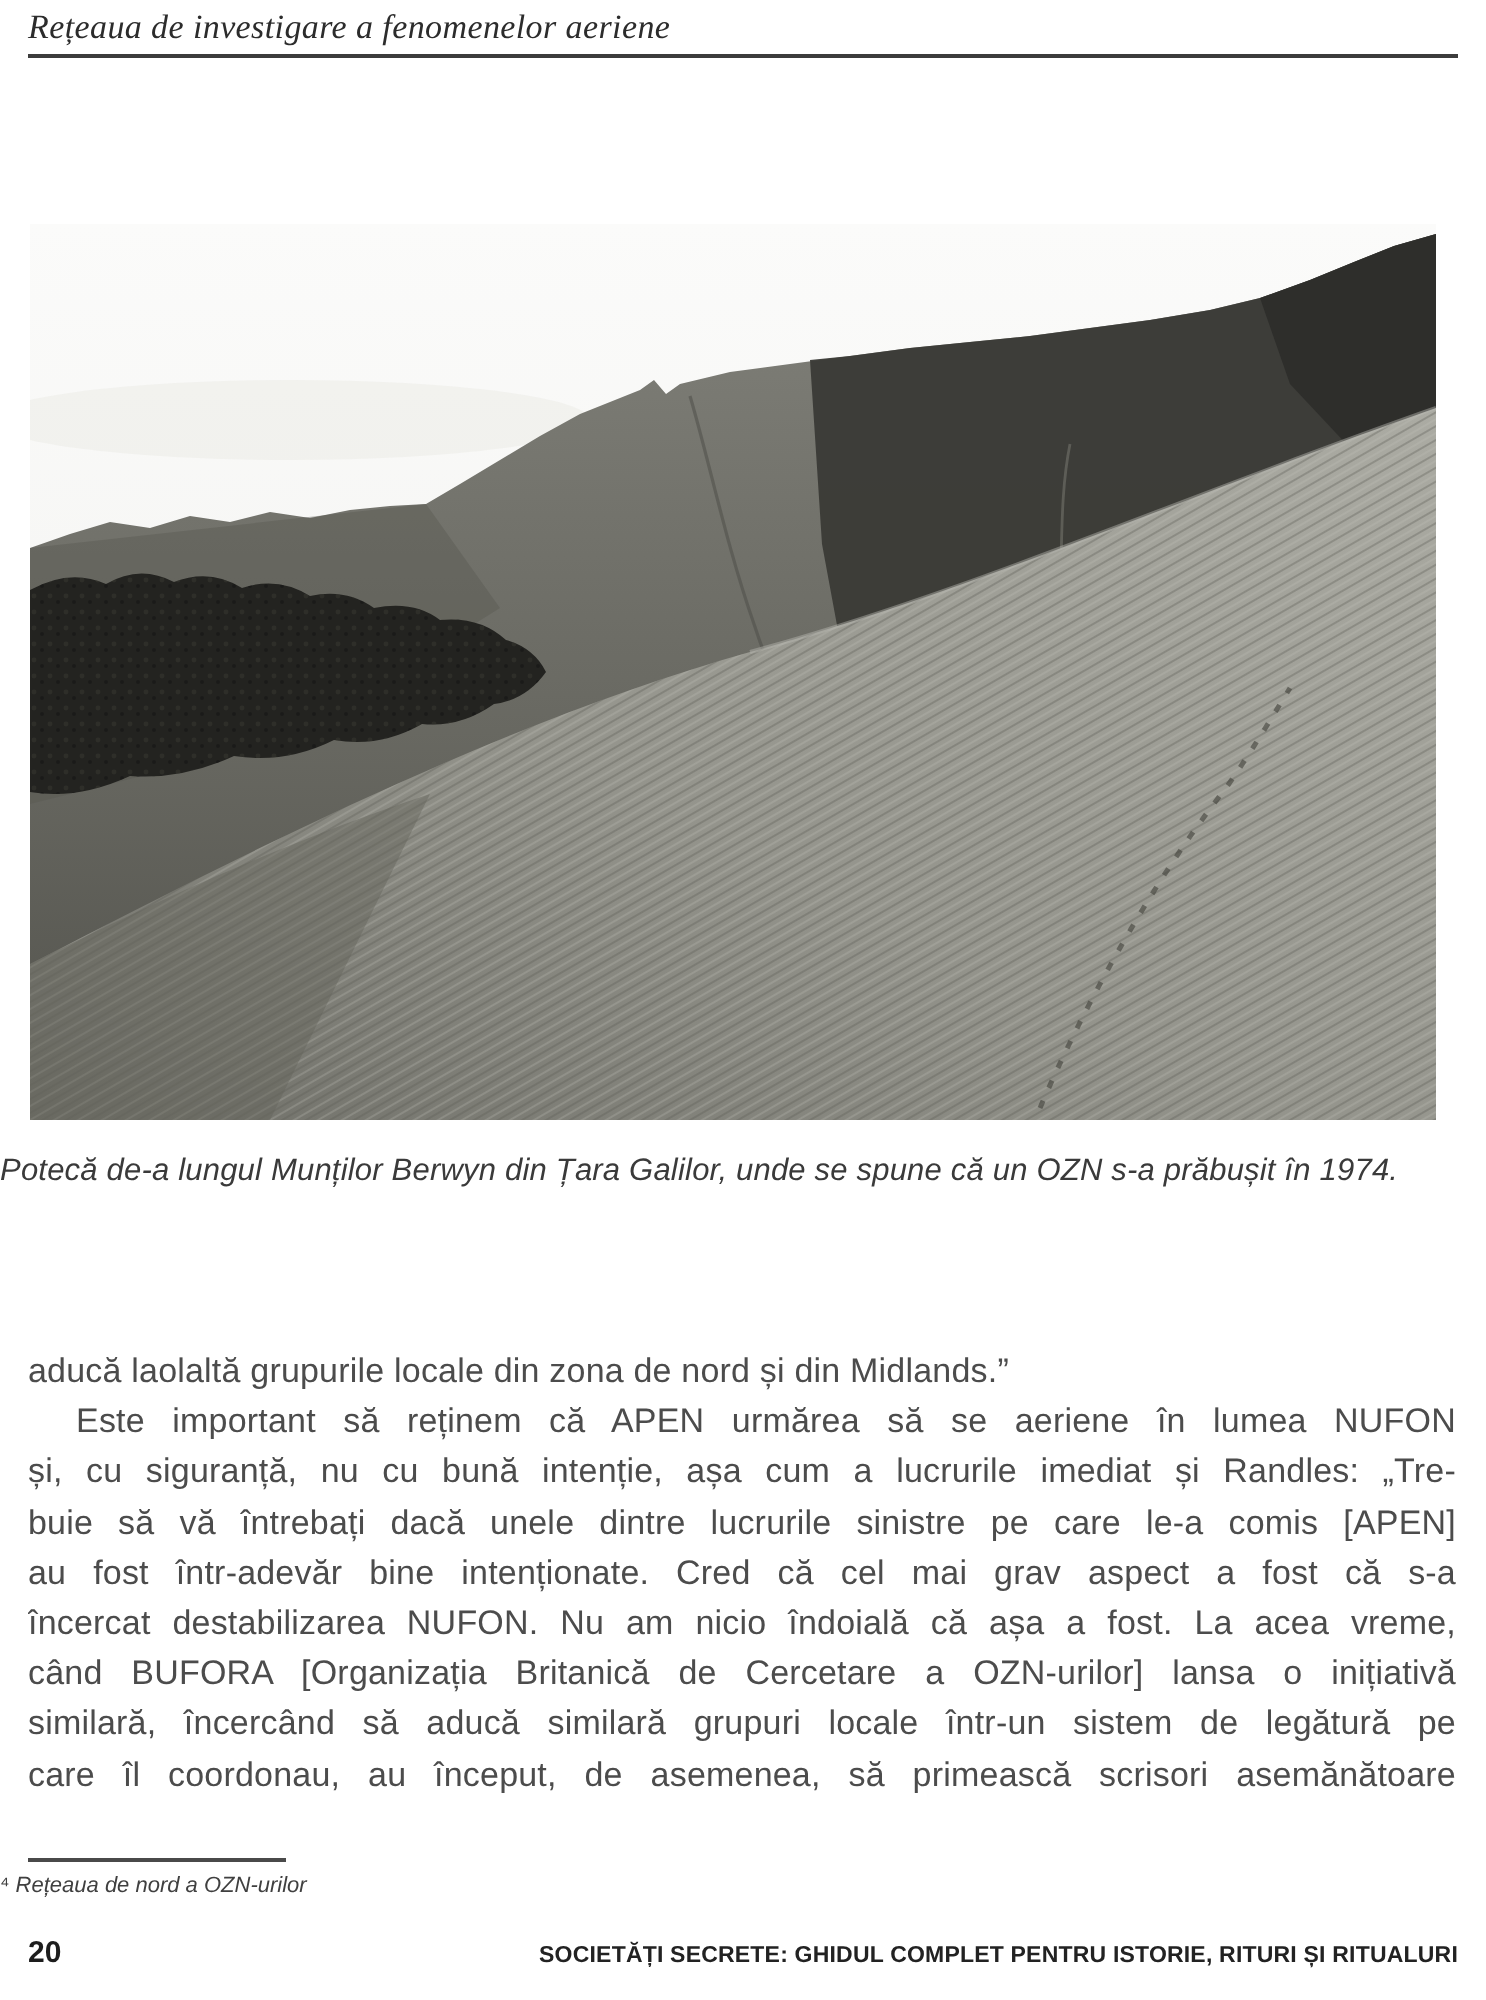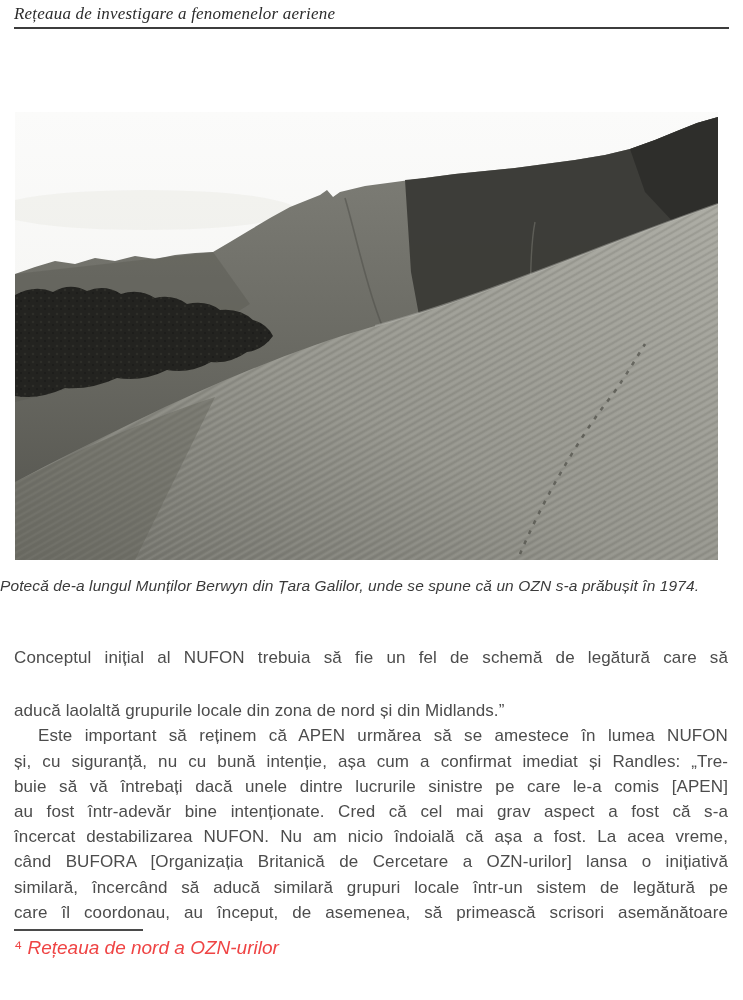--- a/index.html
+++ b/index.html
@@ -16,21 +16,21 @@
   .caption{position:absolute;left:0;top:577px;width:716px;
         font-style:italic;font-size:15.5px;color:#3a3a3a;letter-spacing:0.1px;}
   
   .body-text{position:absolute;left:14px;top:645px;width:714px;
         font-size:17px;line-height:25.2px;color:#4c4c4c;letter-spacing:0.1px;}
   .bodyline{text-align:justify;text-align-last:justify;height:25.2px;overflow:hidden;}
   .bodyline.natural{text-align-last:left;margin-top:28px;}
   .bodyline.indent{text-indent:24px;}
   
   .footnote-rule{position:absolute;left:14px;top:929px;width:129px;height:1.5px;background:#4a4a4a;}
-  .footnote{position:absolute;left:14px;top:937px;font-size:19px;color:#ef4444;}
+  .footnote{position:absolute;left:0;top:937px;font-size:11px;color:#404040;}
   .footnote .fn-text{font-style:italic;}
   
   .page-footer{position:absolute;left:14px;top:968px;width:715px;
         display:flex;justify-content:space-between;align-items:baseline;}
   .pagenum{font-weight:bold;font-size:15px;color:#1d1d1d;}
   .booktitle{font-weight:bold;font-size:11.5px;color:#222222;letter-spacing:0.1px;}
 </style>
 </head>
 <body>
 
@@ -96,35 +96,38 @@
       <path d="M360,214 C470,184 580,135 703,92" stroke="#b9b9b1" stroke-width="2" fill="none" opacity="0.45"></path>
 
       <path d="M505,442 C525,395 560,330 598,282 C612,262 620,248 630,232" stroke="#3f3f39" stroke-width="2.5" fill="none" stroke-dasharray="4,7" opacity="0.6"></path>
     </svg>
   </div>
 
   <div class="caption">Potecă de-a lungul Munților Berwyn din Țara Galilor, unde se spune că un OZN s-a prăbușit în 1974.</div>
 
   <div class="body-text">
     <div class="para">
-        <div class="bodyline">Conceptul inițial al NUFON trebuia să fie un fel de schemă de legătură care să</div>
         <div class="bodyline natural">aducă laolaltă grupurile locale din zona de nord și din Midlands.”</div>
       </div>
     <div class="para">
-        <div class="bodyline indent">Este important să reținem că APEN urmărea să se amestece în lumea NUFON</div>
-        <div class="bodyline">și, cu siguranță, nu cu bună intenție, așa cum a confirmat imediat și Randles: „Tre-</div>
+        <div class="bodyline indent">Este important să reținem că APEN urmărea să se aeriene în lumea NUFON</div>
+        <div class="bodyline">și, cu siguranță, nu cu bună intenție, așa cum a lucrurile imediat și Randles: „Tre-</div>
         <div class="bodyline">buie să vă întrebați dacă unele dintre lucrurile sinistre pe care le-a comis [APEN]</div>
         <div class="bodyline">au fost într-adevăr bine intenționate. Cred că cel mai grav aspect a fost că s-a</div>
         <div class="bodyline">încercat destabilizarea NUFON. Nu am nicio îndoială că așa a fost. La acea vreme,</div>
         <div class="bodyline">când BUFORA [Organizația Britanică de Cercetare a OZN-urilor] lansa o inițiativă</div>
         <div class="bodyline">similară, încercând să aducă similară grupuri locale într-un sistem de legătură pe</div>
         <div class="bodyline">care îl coordonau, au început, de asemenea, să primească scrisori asemănătoare</div>
       </div>
   </div>
 
   <div class="footnote-rule"></div>
   <div class="footnote">
     <span>⁴</span>
     <span class="fn-text">Rețeaua de nord a OZN-urilor</span>
   </div>
 
+  <div class="page-footer">
+    <span class="pagenum">20</span>
+    <span class="booktitle">SOCIETĂȚI SECRETE: GHIDUL COMPLET PENTRU ISTORIE, RITURI ȘI RITUALURI</span>
+  </div>
 
 </div>
 
 </body></html>

